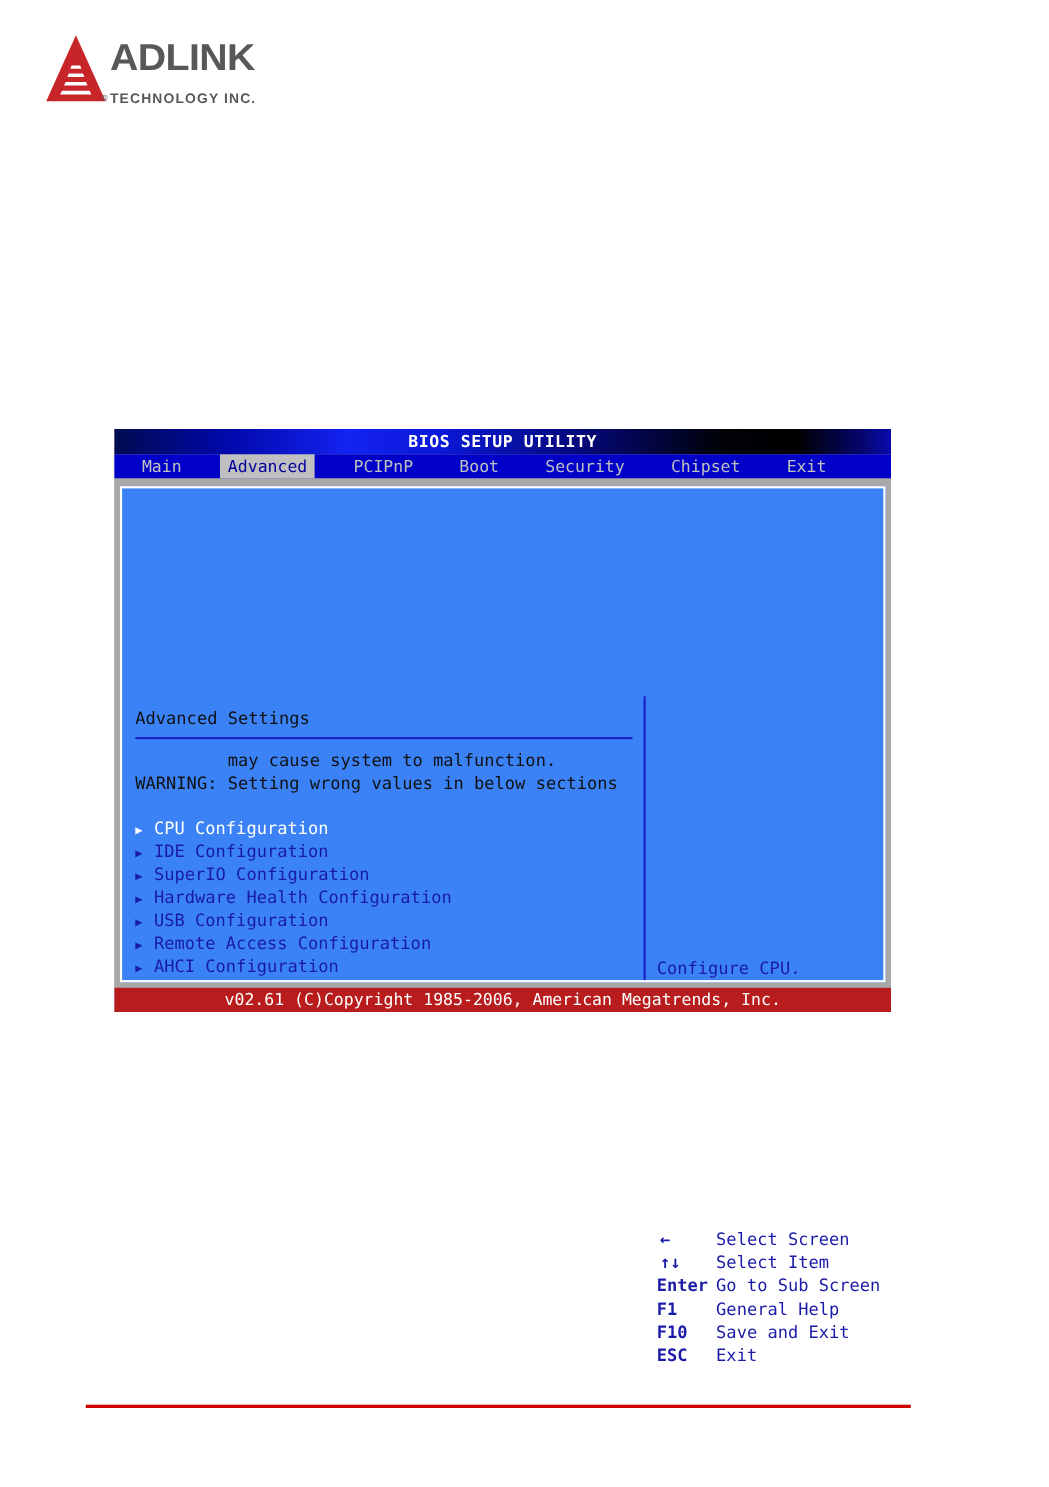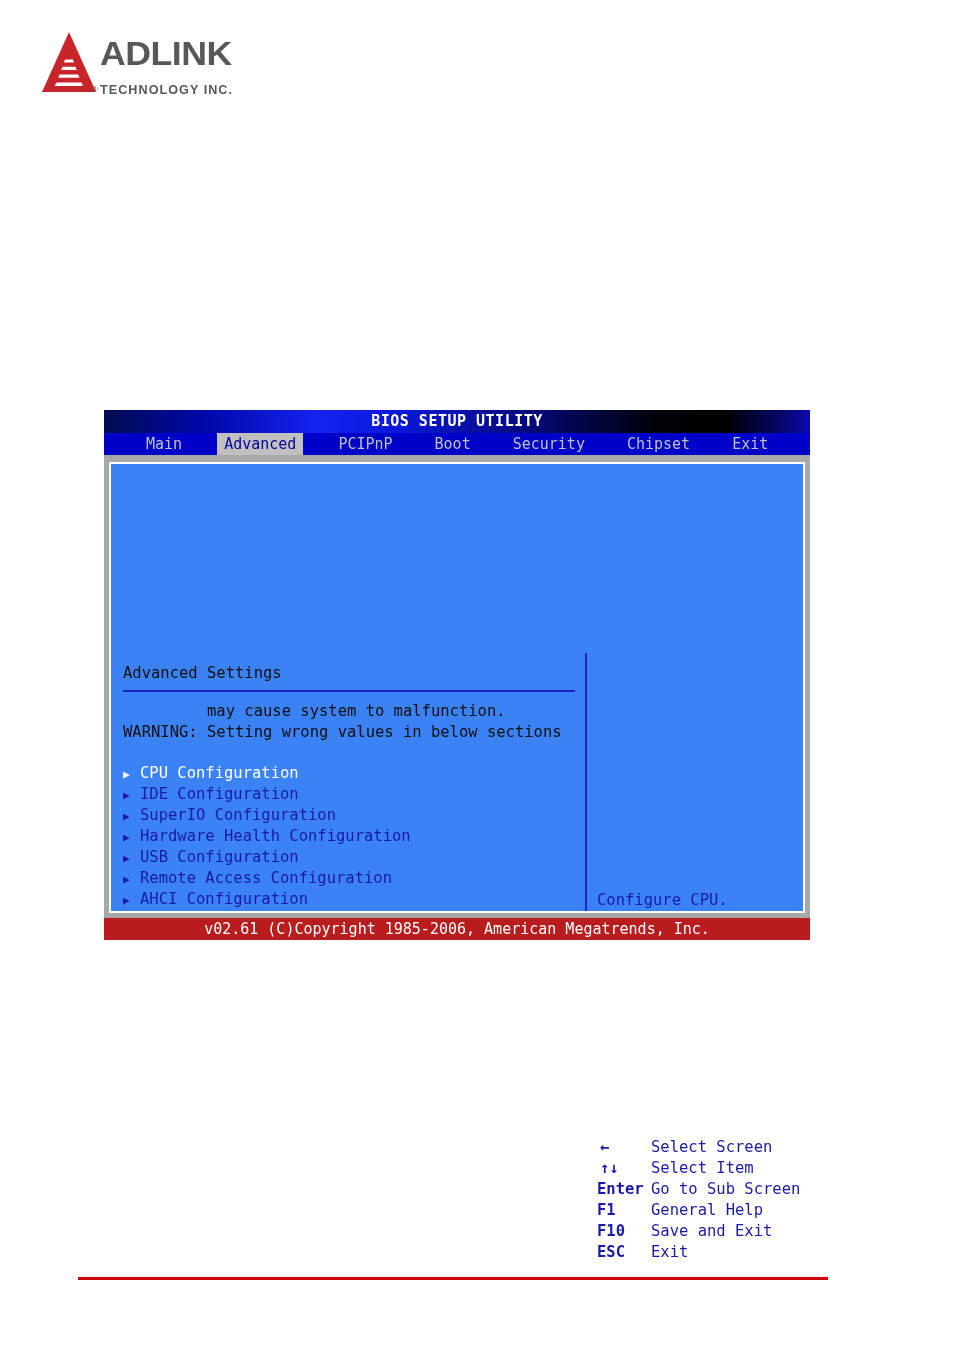--- a/index.html
+++ b/index.html
@@ -62,21 +62,21 @@
     left: 54px;
     top: 57px;
     font-size: 8px;
     color: #58585a;
   }
 
   
   #bios-window {
     position: absolute;
     left: 104px;
-    top: 410px;
+    top: 390px;
     width: 706px;
     height: 530px;
     background: #a8a8a8;
     font-family: "DejaVu Sans Mono", "Liberation Mono", monospace;
   }
 
   
   #bios-titlebar {
     position: relative;
     height: 23px;
@@ -103,21 +103,21 @@
     font-family: "DejaVu Sans Mono", "Liberation Mono", monospace;
   }
 
   
   #bios-menubar {
     position: relative;
     height: 22px;
     background: #0000c8;
     display: flex;
     align-items: stretch;
-    padding-left: 35px;
+    padding-left: 18px;
     box-sizing: border-box;
   }
   .menu-tab {
     color: #c0c0c0;
     font-size: 15px;
     line-height: 22px;
     padding: 0 7px;
     margin-right: 28px;
     white-space: nowrap;
     font-family: "DejaVu Sans Mono", "Liberation Mono", monospace;

